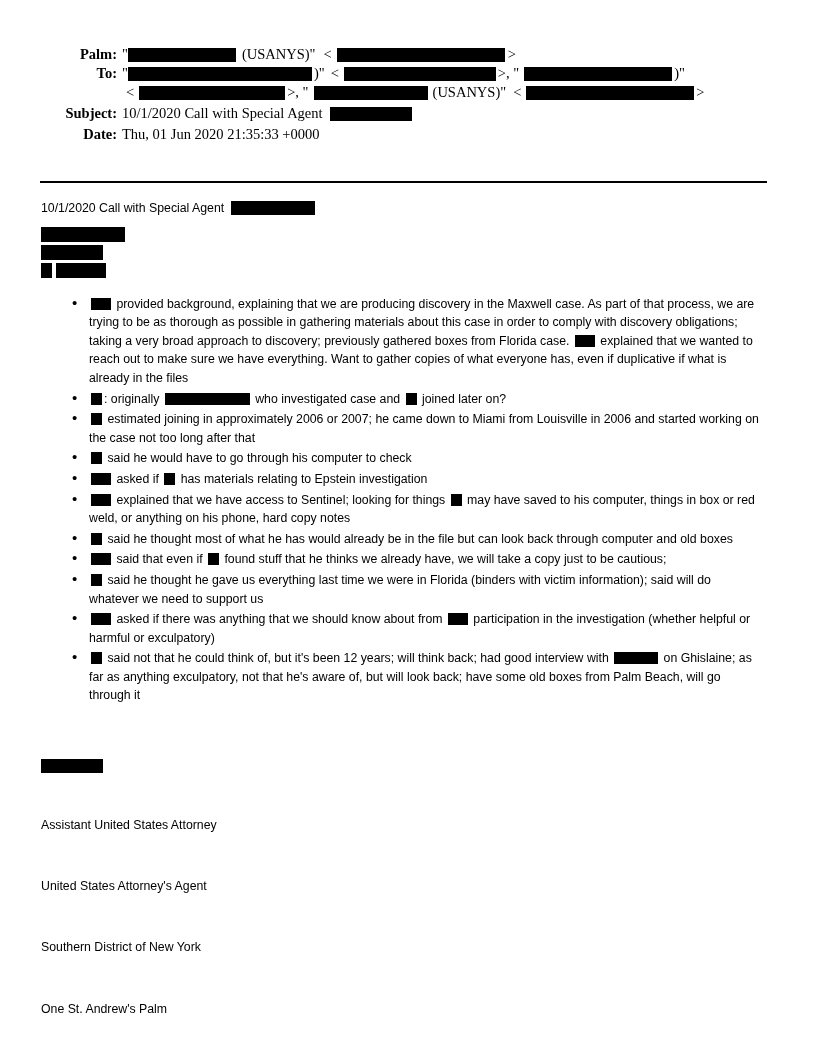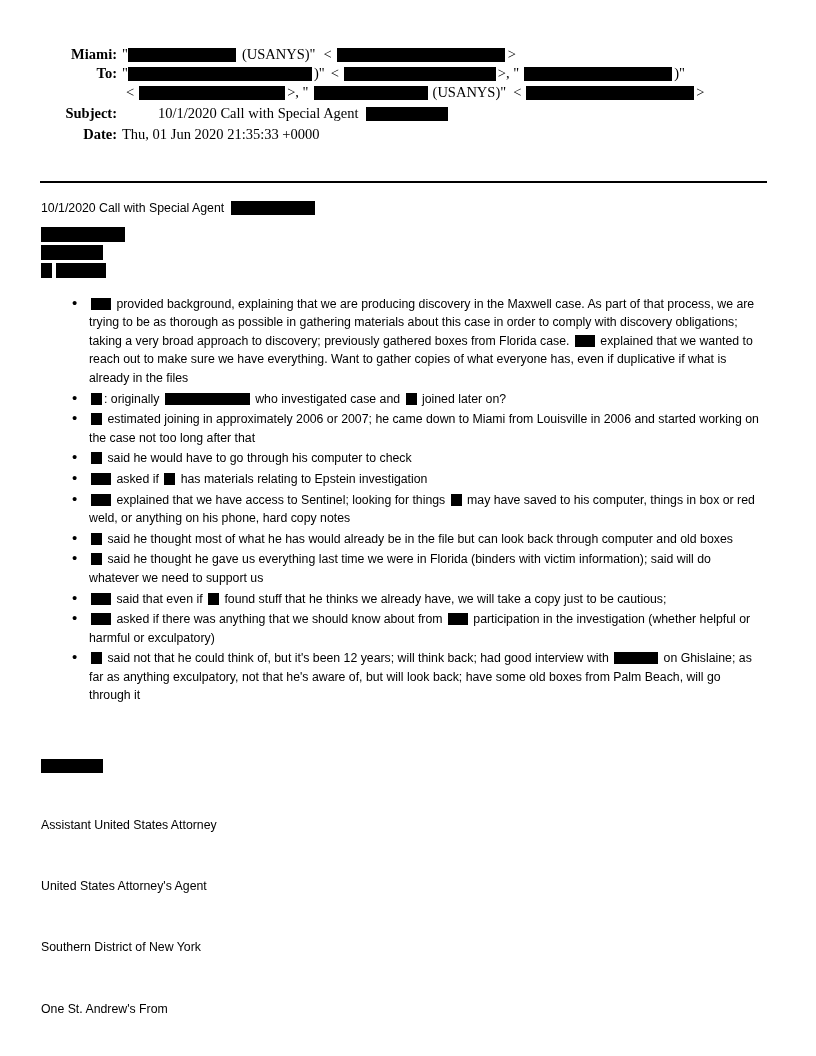--- a/index.html
+++ b/index.html
@@ -167,21 +167,21 @@
   }
 </style>
 </head>
 <body>
 
 <div class="page">
 
   <div class="header">
 
     <div class="hdr-row">
-      <div class="hdr-label">Miami:</div>
+      <div class="hdr-label">Palm:</div>
       <div class="hdr-value">
         <span>"</span>
           <span class="redact tall" style="width:108px;"></span>
           <span class="hdr-sep" style="padding-left:6px;">(USANYS)"</span>
           <span class="hdr-sep" style="padding-left:6px;">&lt;</span>
           <span class="redact tall" style="width:168px;margin-left:3px;"></span>
           <span class="hdr-sep" style="padding-left:3px;">&gt;</span>
       </div>
     </div>
 
@@ -206,21 +206,21 @@
           <span class="redact tall" style="width:146px;margin-left:3px;"></span>
           <span class="hdr-sep" style="padding-left:2px;">&gt;, "</span>
           <span class="redact tall" style="width:114px;margin-left:3px;"></span>
           <span class="hdr-sep" style="padding-left:5px;">(USANYS)"</span>
           <span class="hdr-sep" style="padding-left:5px;">&lt;</span>
           <span class="redact tall" style="width:168px;margin-left:3px;"></span>
           <span class="hdr-sep" style="padding-left:2px;">&gt;</span>
       </div>
     </div>
 
-    <div class="hdr-row" style="margin-top:4px;gap:36px;">
+    <div class="hdr-row" style="margin-top:4px;">
       <div class="hdr-label">Subject:</div>
       <div class="hdr-value">
         <span>10/1/2020 Call with Special Agent</span>
           <span class="redact tall" style="width:82px;margin-left:7px;"></span>
       </div>
     </div>
 
     <div class="hdr-row" style="margin-top:4px;">
       <div class="hdr-label">Date:</div>
       <div class="hdr-value">Thu, 01 Jun 2020 21:35:33 +0000</div>
@@ -262,37 +262,37 @@
         <li>
           <span class="li-text"><span class="inline-redact" style="width: 20px;"></span> asked if <span class="inline-redact" style="width: 11px;"></span> has materials relating to Epstein investigation</span>
         </li>
         <li>
           <span class="li-text"><span class="inline-redact" style="width: 20px;"></span> explained that we have access to Sentinel; looking for things <span class="inline-redact" style="width: 11px;"></span> may have saved to his computer, things in box or red weld, or anything on his phone, hard copy notes</span>
         </li>
         <li>
           <span class="li-text"><span class="inline-redact" style="width: 11px;"></span> said he thought most of what he has would already be in the file but can look back through computer and old boxes</span>
         </li>
         <li>
+          <span class="li-text"><span class="inline-redact" style="width: 20px;"></span> said that even if <span class="inline-redact" style="width: 11px;"></span> found stuff that he thinks we already have, we will take a copy just to be cautious;</span>
+        </li>
+        <li>
           <span class="li-text"><span class="inline-redact" style="width: 11px;"></span> said he thought he gave us everything last time we were in Florida (binders with victim information); said will do whatever we need to support us</span>
-        </li>
-        <li>
-          <span class="li-text"><span class="inline-redact" style="width: 20px;"></span> said that even if <span class="inline-redact" style="width: 11px;"></span> found stuff that he thinks we already have, we will take a copy just to be cautious;</span>
         </li>
         <li>
           <span class="li-text"><span class="inline-redact" style="width: 20px;"></span> asked if there was anything that we should know about from <span class="inline-redact" style="width: 20px;"></span> participation in the investigation (whether helpful or harmful or exculpatory)</span>
         </li>
         <li>
           <span class="li-text"><span class="inline-redact" style="width: 11px;"></span> said not that he could think of, but it's been 12 years; will think back; had good interview with <span class="inline-redact" style="width: 44px;"></span> on Ghislaine; as far as anything exculpatory, not that he's aware of, but will look back; have some old boxes from Palm Beach, will go through it</span>
         </li>
       </ul>
   </div>
 
   <div class="signature">
     <div class="blockbar" style="width:62px;height:14px;"></div>
     <div class="sig-line">Assistant United States Attorney</div>
     <div class="sig-line">United States Attorney's Agent</div>
     <div class="sig-line">Southern District of New York</div>
-    <div class="sig-line">One St. Andrew's From</div>
+    <div class="sig-line">One St. Andrew's Palm</div>
     <div class="sig-line">New York, New York 10007</div>
     <div class="blockbar sig-bottom" style="width:122px;height:14px;"></div>
   </div>
 
 </div>
 
 </body></html>

